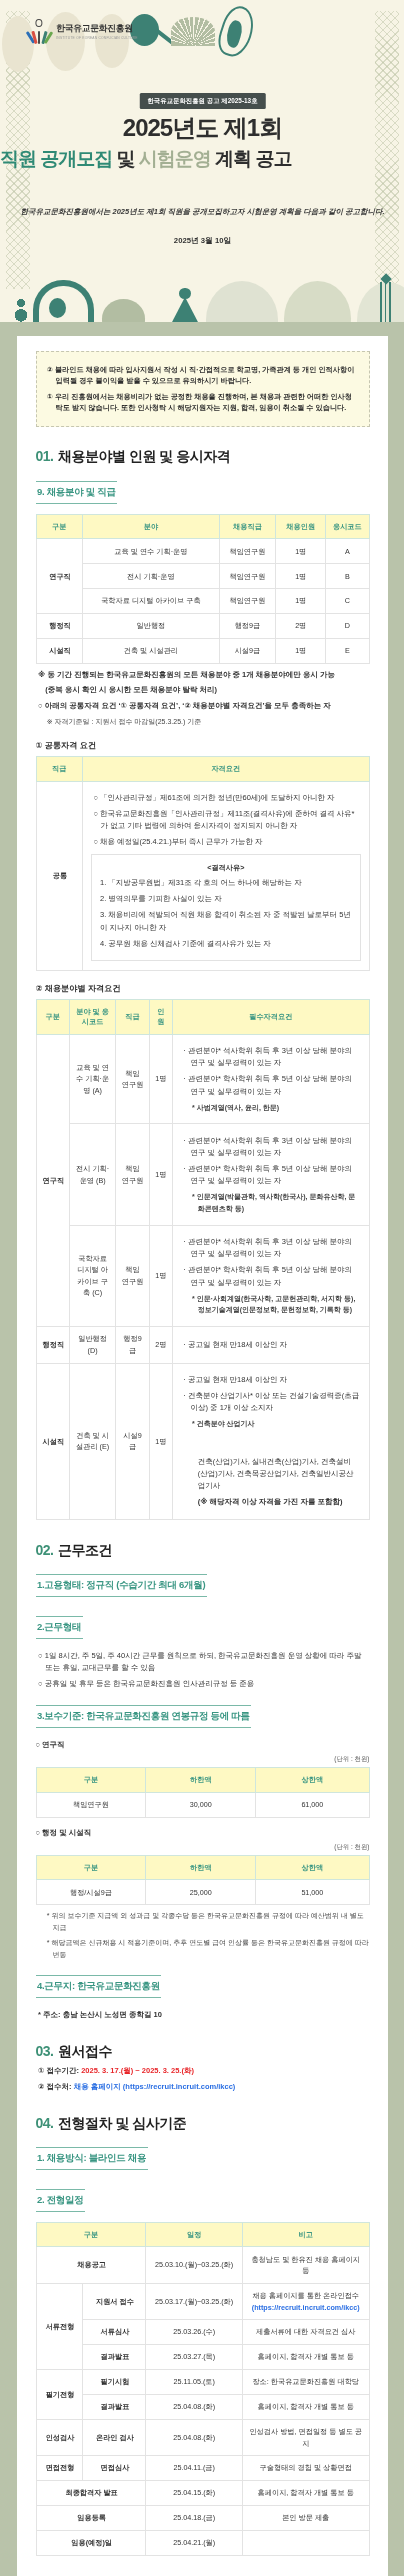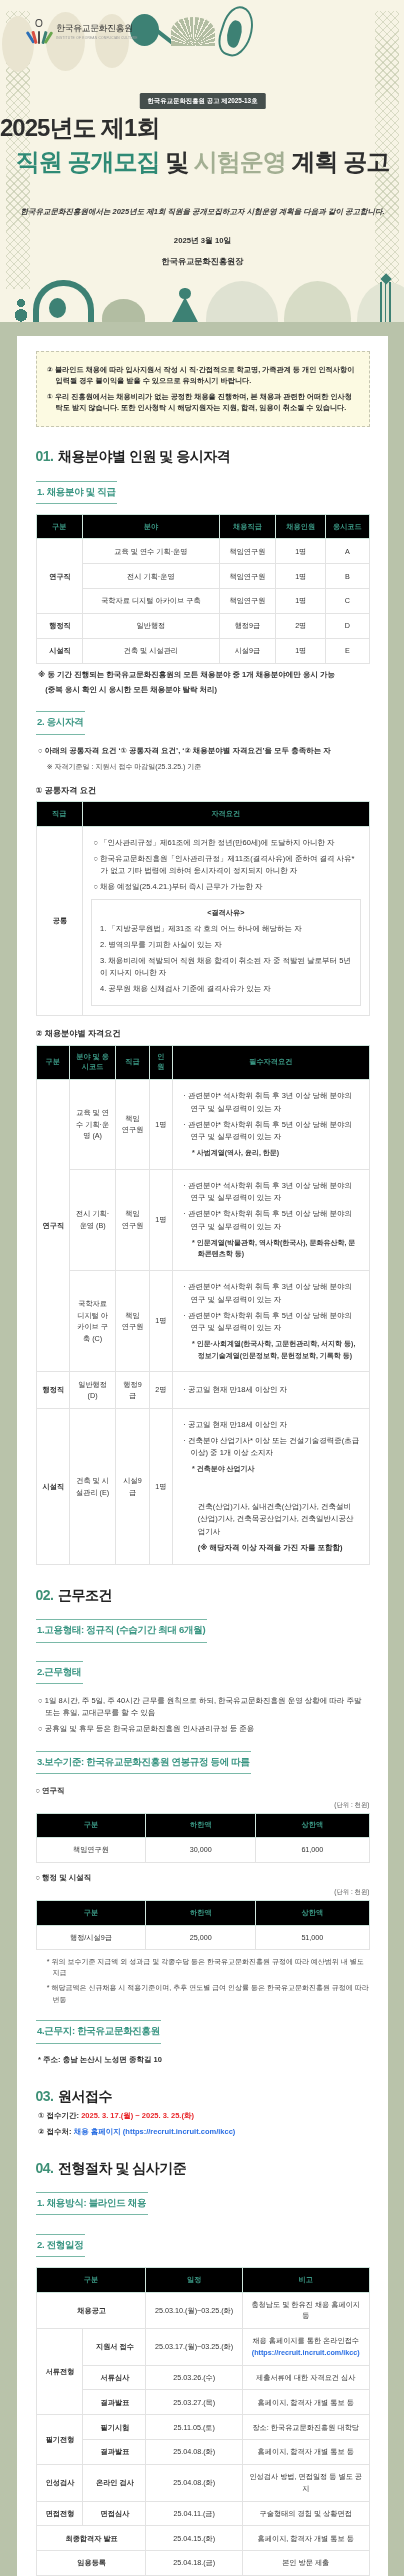--- a/index.html
+++ b/index.html
@@ -29,25 +29,25 @@
   .tassel:before{content:"";position:absolute;top:-7.2px;left:2.1px;width:8.2px;height:8.2px;background:#3d8174;transform:rotate(45deg);}
   .brand{position:absolute;top:18.5px;left:27px;display:flex;align-items:center;gap:5.2px;z-index:3;}
   .bmark{position:relative;width:24px;height:25px;flex:0 0 auto;}
   .bmark .head{position:absolute;top:0;left:50%;transform:translateX(-50%);width:5.2px;height:6.7px;border:1.5px solid #4a4a4a;border-radius:50%;}
   .bmark i{position:absolute;bottom:0;width:2.6px;height:13px;border-radius:1px;}
   .bmark i:nth-child(2){left:1.5px;background:#2c6fb7;transform:rotate(-32deg);}
   .bmark i:nth-child(3){left:6.2px;background:#d94f43;transform:rotate(-15deg);}
   .bmark i:nth-child(4){left:10.8px;background:#4a4a4a;}
   .bmark i:nth-child(5){left:15.5px;background:#3d8174;transform:rotate(15deg);}
   .bmark i:nth-child(6){left:20px;background:#6aa84f;transform:rotate(32deg);}
-  .bname{font-size:8.8px;font-weight:400;color:#333;letter-spacing:-0.3px;}
+  .bname{font-size:8.8px;font-weight:700;color:#333;letter-spacing:-0.3px;}
   .bsub{font-size:3.3px;color:#999;letter-spacing:0.2px;margin-top:1px;}
   .badge{position:absolute;top:93px;left:50%;transform:translateX(-50%);background:#454e4c;color:#fff;font-size:6.4px;font-weight:700;padding:3.6px 8.2px;border-radius:1.5px;z-index:3;white-space:nowrap;}
-  .ht1{position:absolute;top:112px;width:100%;font-size:24px;font-weight:800;color:#2e2e2e;letter-spacing:-1px;z-index:3;}
-  .ht2{position:absolute;top:146px;width:100%;text-align:center;font-size:24px;font-weight:800;letter-spacing:-1px;z-index:3;color:#2e2e2e;}
+  .ht1{position:absolute;top:112px;width:100%;text-align:center;font-size:24px;font-weight:800;color:#2e2e2e;letter-spacing:-1px;z-index:3;}
+  .ht2{position:absolute;top:146px;width:100%;text-align:left;font-size:19px;font-weight:800;letter-spacing:-1px;z-index:3;color:#2e2e2e;}
   .ht2 .teal{color:#2f8a75;}.ht2 .sage{color:#a3af93;}
   .hsub{position:absolute;top:207px;width:100%;text-align:center;font-size:7.5px;font-weight:600;color:#3a3a3a;z-index:3;font-style:italic;}
   .hdate{position:absolute;top:236px;width:100%;text-align:center;font-size:7.7px;font-weight:700;color:#333;z-index:3;}
   .hsig{position:absolute;top:256px;width:100%;text-align:center;font-size:8.2px;font-weight:800;color:#333;z-index:3;}
   
   .main{background:#b9c3aa;padding:14.4px 17px 21.6px;}
   .panel{background:#fff;padding:12.4px 18.5px 30px;}
   .notice{border:0.5px dashed #c6c6b0;background:#fcfae2;padding:8.2px 10.3px;margin-top:2.1px;}
   .notice p{margin:3.6px 0;font-size:7.2px;font-weight:700;line-height:1.62;color:#2f2f2f;padding-left:8.8px;text-indent:-8.8px;}
   .sec{margin:21.6px 0 3.1px;font-size:14px;font-weight:800;color:#222;letter-spacing:-0.5px;}
@@ -55,21 +55,21 @@
   .subh{display:inline-block;font-size:9.5px;font-weight:800;color:#3a9683;letter-spacing:-0.3px;border-top:1px solid #7ab9a8;border-bottom:1px solid #7ab9a8;padding:4.1px 1.5px;margin:11.3px 0 7.2px;}
   .h3{font-size:8.2px;font-weight:800;color:#2d2d2d;margin:12.4px 0 5.2px;}
   .p{font-size:7.5px;line-height:1.65;margin:3.6px 0;color:#333;}
   .ind{padding-left:9.8px;text-indent:-7.2px;}
   .subp{padding-left:17px;text-indent:-5.7px;font-size:7px;color:#444;}
   .bold{font-weight:700;}
   .red{color:#e8262a;font-weight:700;}
   .blue{color:#2b6fe3;font-weight:700;}
   .unit{text-align:right;font-size:6.4px;color:#555;margin:2.1px 0 1.5px;}
   table.tb{width:100%;border-collapse:collapse;font-size:7.2px;margin:3.1px 0 5.2px;border:0.5px solid #b7d6ca;}
-  .tb th{background:#000000;color:#3a9683;font-weight:800;padding:6.7px 4.1px;border:0.5px solid #cfe6dd;}
+  .tb th{background:#fef9c3;color:#3a9683;font-weight:800;padding:6.7px 4.1px;border:0.5px solid #cfe6dd;}
   .tb td{border:0.5px solid #e3e3e3;padding:6.2px 4.6px;text-align:center;line-height:1.6;color:#333;vertical-align:middle;}
   .tb td.l{text-align:left;padding:6.7px 7.7px;}
   .tb td.g{font-weight:800;padding-left:6px;}
   .inbox{border:0.5px solid #e2e2e2;padding:6.2px 8.2px;margin:5.2px 0 2.1px;}
   .inbox .t{text-align:center;font-weight:800;margin:1px 0 4.1px;}
 </style>
 </head>
 <body>
 
 <header class="hero">
@@ -103,33 +103,32 @@
       <div class="bname">한국유교문화진흥원</div>
       <div class="bsub">INSTITUTE OF KOREAN CONFUCIAN CULTURE</div>
     </span>
   </div>
 
   <div class="badge">한국유교문화진흥원 공고 제2025-13호</div>
   <div class="ht1">2025년도 제1회</div>
   <div class="ht2"><span class="teal">직원 공개모집</span><span> 및 </span><span class="sage">시험운영</span><span> 계획 공고</span></div>
   <div class="hsub">한국유교문화진흥원에서는 2025년도 제1회 직원을 공개모집하고자 시험운영 계획을 다음과 같이 공고합니다.</div>
   <div class="hdate">2025년 3월 10일</div>
-  <div class="hsig">한국유교문화진흥원장</div>
 </header>
 
 <div class="main">
 <div class="panel">
 
   <div class="notice">
     <p>② 블라인드 채용에 따라 입사지원서 작성 시 직·간접적으로 학교명, 가족관계 등 개인 인적사항이 입력될 경우 불이익을 받을 수 있으므로 유의하시기 바랍니다.</p>
     <p>① 우리 진흥원에서는 채용비리가 없는 공정한 채용을 진행하며, 본 채용과 관련한 어떠한 인사청탁도 받지 않습니다. 또한 인사청탁 시 해당지원자는 지원, 합격, 임용이 취소될 수 있습니다.</p>
   </div>
 
   <h2 class="sec"><span class="no">01.</span><span>채용분야별 인원 및 응시자격</span></h2>
-  <div><span class="subh">1. 채용분야 및 직급</span></div>
+  <div><span class="subh">9. 채용분야 및 직급</span></div>
 
   <table class="tb">
     <thead>
           <tr>
       <th style="width:14%">구분</th>
       <th style="width:41%">분야</th>
       <th style="width:17%">채용직급</th>
       <th style="width:15%">채용인원</th>
       <th style="width:13%">응시코드</th>
     </tr>
@@ -166,21 +165,20 @@
         <td>건축 및 시설관리</td>
         <td>시설9급</td>
         <td>1명</td>
         <td>E</td>
       </tr>
     </tbody>
   </table>
   <p class="p bold ind">※ 동 기간 진행되는 한국유교문화진흥원의 모든 채용분야 중 1개 채용분야에만 응시 가능</p>
   <p class="p bold" style="padding-left:9.8px;margin-top:-1px;">(중복 응시 확인 시 응시한 모든 채용분야 탈락 처리)</p>
 
-  <div><span class="subh">2. 응시자격</span></div>
   <p class="p bold ind">○ 아래의 공통자격 요건 ‘① 공통자격 요건’, ‘② 채용분야별 자격요건’을 모두 충족하는 자</p>
   <p class="p subp">※  자격기준일 : 지원서 접수 마감일(25.3.25.) 기준</p>
 
   <h3 class="h3">① 공통자격 요건</h3>
   <table class="tb">
     <thead>
           <tr>
       <th style="width:14%">직급</th>
       <th>자격요건</th>
     </tr>

